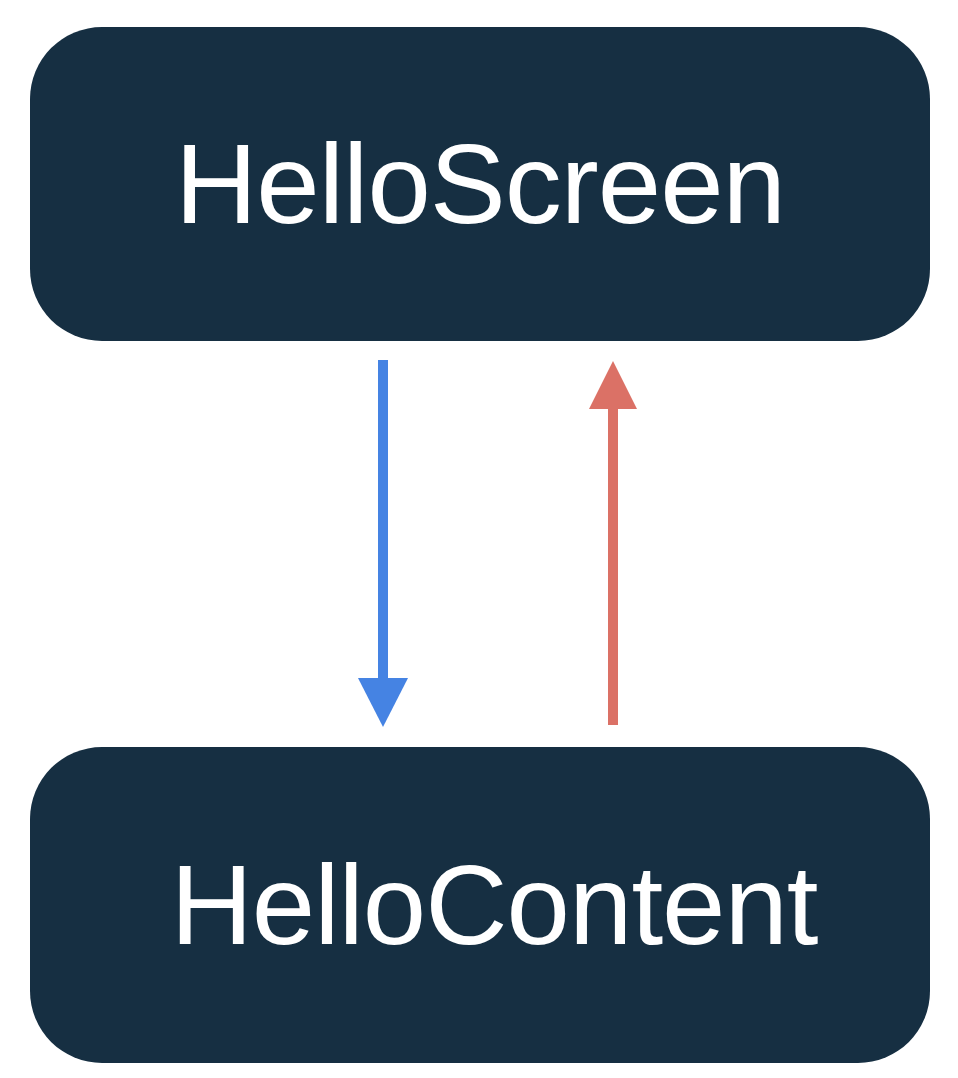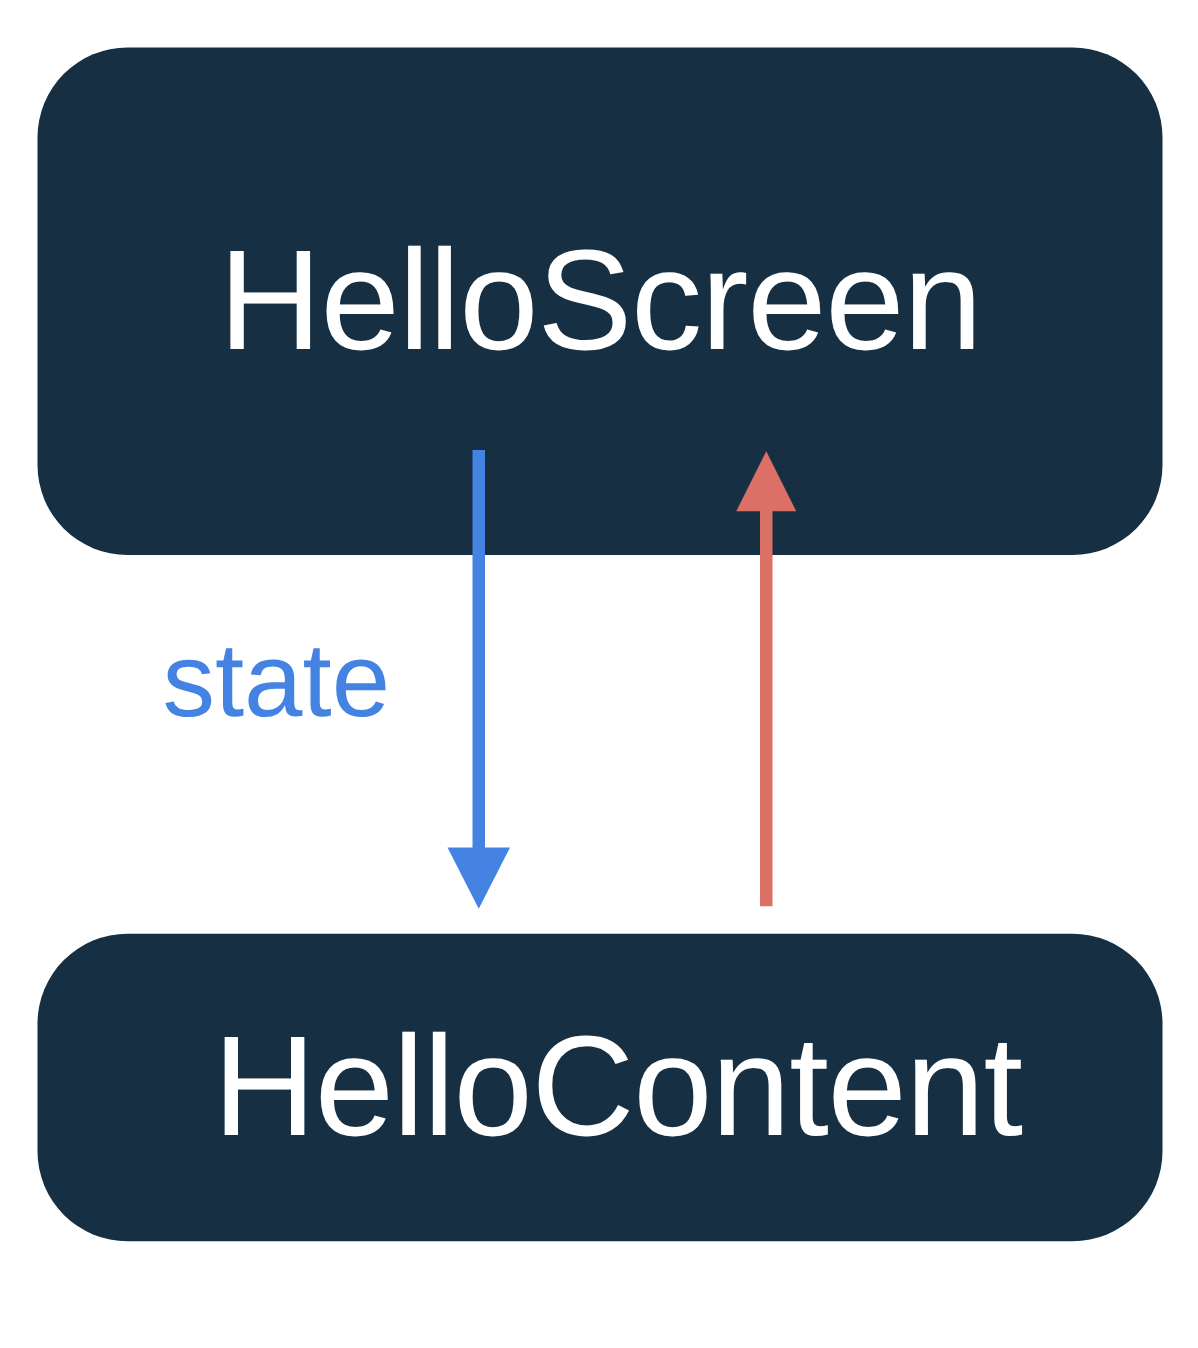--- a/index.html
+++ b/index.html
@@ -24,22 +24,22 @@
   .node {
     position: absolute;
     left: 30px;
     width: 900px;
     background: var(--box_bg);
     border-radius: 72px;
     display: flex;
     align-items: center;
     justify-content: center;
   }
-  .node.top    { top: 38px;  height: 406px; }
-  .node.bottom { top: 747px; height: 246px; padding-left: 28px; }
+  .node.top    { top: 27px;  height: 314px; }
+  .node.bottom { top: 747px; height: 316px; padding-left: 28px; }
   .node-label {
     color: var(--box_text);
     font-size: 114px;
     font-weight: 400;
     line-height: 1;
     white-space: nowrap;
     letter-spacing: -1px;
   }
   .arrows {
     position: absolute;
@@ -76,20 +76,19 @@
     <g>
       <line class="state-stroke" x1="383" y1="360" x2="383" y2="682"></line>
       <polygon class="state-fill" points="358,678 408,678 383,727"></polygon>
     </g>
     <g>
       <polygon class="event-fill" points="589,409 637,409 613,361"></polygon>
       <line class="event-stroke" x1="613" y1="404" x2="613" y2="725"></line>
     </g>
   </svg>
 
-  <div class="arrow-label state-label">state</div>
 
 
   <div class="node bottom">
     <span class="node-label">HelloContent</span>
   </div>
 
 </div>
 
 </body></html>

